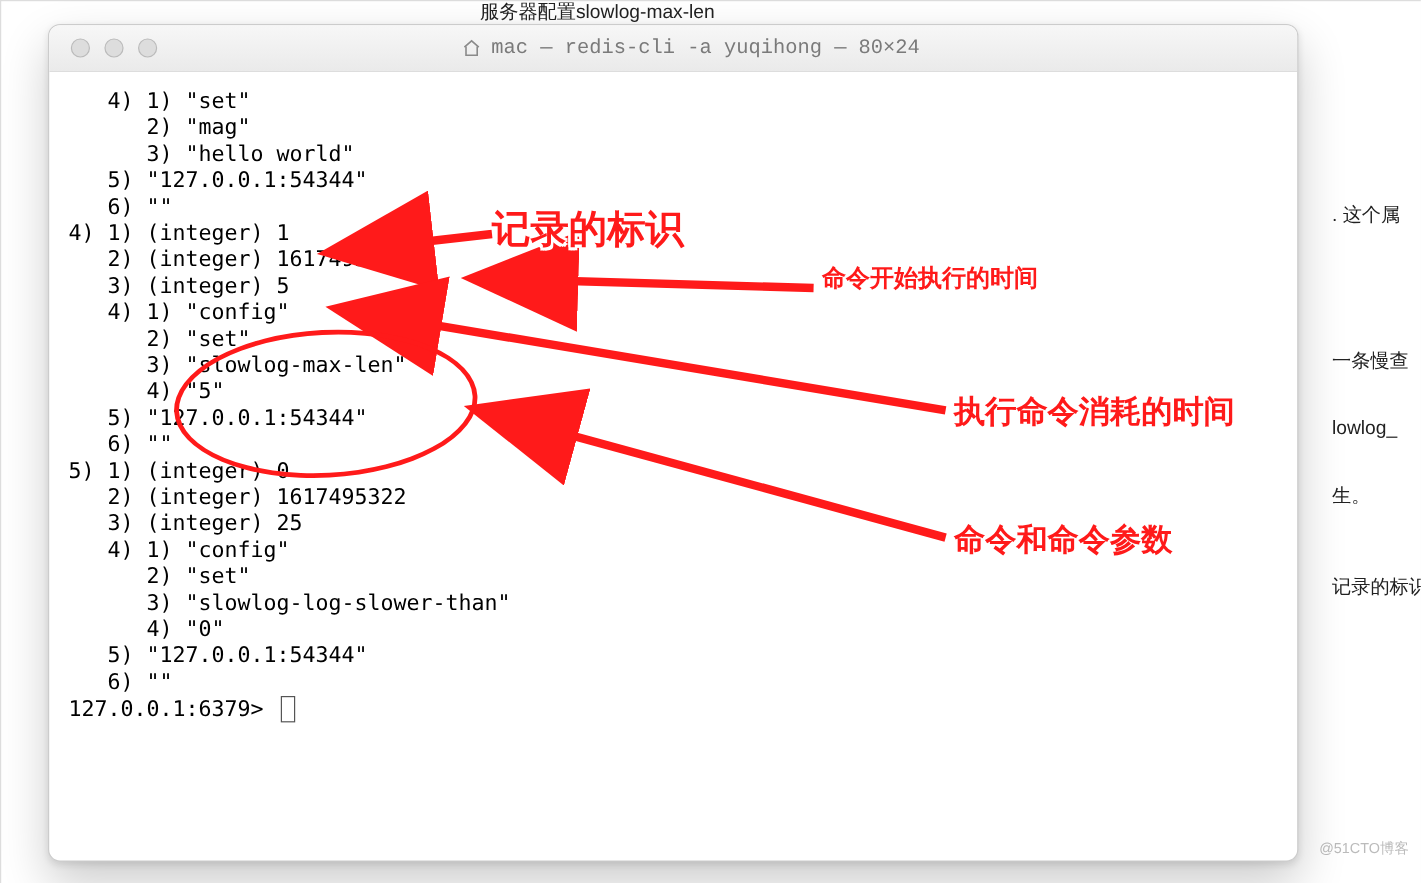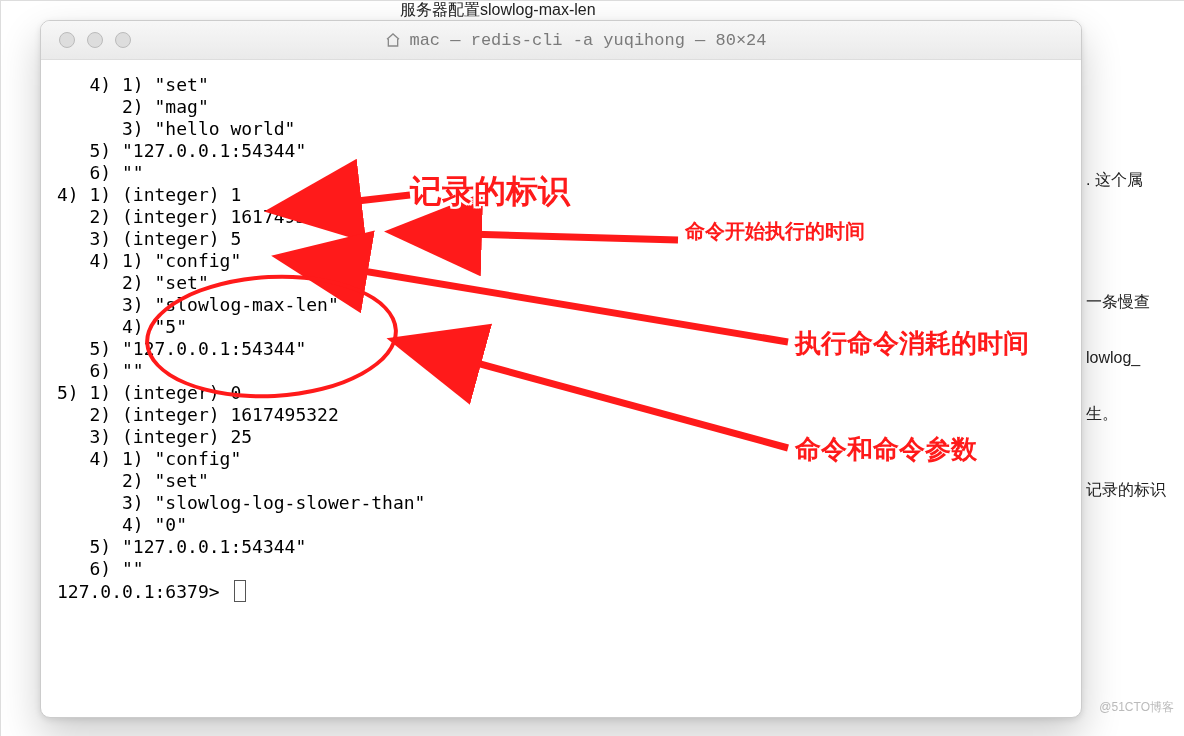--- a/index.html
+++ b/index.html
@@ -1,18 +1,18 @@
 <!DOCTYPE html>
 <html><head>
 <meta charset="utf-8">
 <style>
   html,body{margin:0;padding:0;width:1184px;height:736px;font-family:-apple-system,Helvetica,Arial,sans-serif;background:#f8f8f8;overflow:hidden;}
   .bg-page{position:absolute;inset:0;background:#fff;border-left:1px solid #ddd;border-top:1px solid #ddd;}
   .bg-slice{position:absolute;left:1086px;top:120px;width:98px;font-size:16px;color:#222;line-height:1.5;}
-  .bg-slice .row{height:48px;white-space:nowrap;overflow:hidden;padding-top:8px;}
+  .bg-slice .row{height:48px;white-space:nowrap;overflow:hidden;padding-top:8px;margin-left:24px;}
   .bg-header{position:absolute;left:400px;top:0;font-size:16px;color:#222;font-family:Liberation Sans, sans-serif;}
   .watermark{position:absolute;right:10px;bottom:20px;font-size:12px;color:#bbb;}
   
   .term-window{position:absolute;left:40px;top:20px;width:1040px;height:696px;background:#fff;border:1px solid #ccc;border-radius:10px;box-shadow:0 18px 40px rgba(0,0,0,0.2),0 2px 6px rgba(0,0,0,0.1);overflow:hidden;}
   .titlebar{height:38px;display:flex;align-items:center;border-bottom:1px solid #ddd;background:linear-gradient(#f7f7f7,#eaeaea);font-family:Liberation Mono, monospace;}
   .tl-buttons{display:flex;gap:12px;padding-left:18px;}
   .tlb{width:14px;height:14px;border-radius:50%;background:#ddd;border:1px solid #bbb;}
   .title-text{flex:1;text-align:center;color:#7a7a7a;font-size:17px;display:flex;align-items:center;justify-content:center;gap:8px;}
   .home-ico svg{display:block;}
   .term-body{font-family:"Menlo","Consolas",monospace;font-size:18px;line-height:22px;white-space:pre;color:#000;padding:14px 16px 16px 16px;}

